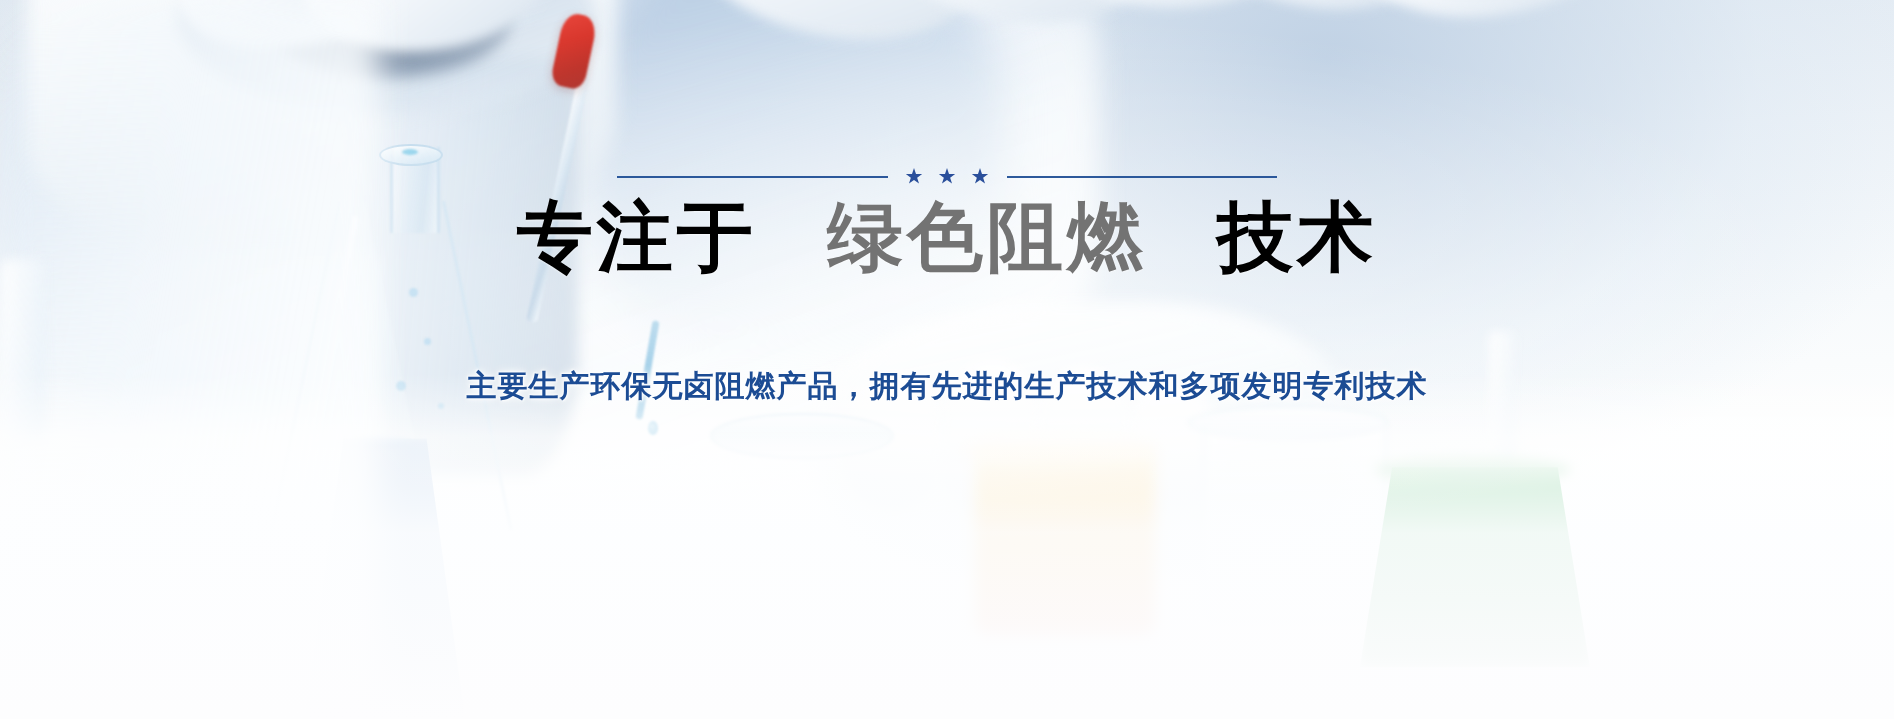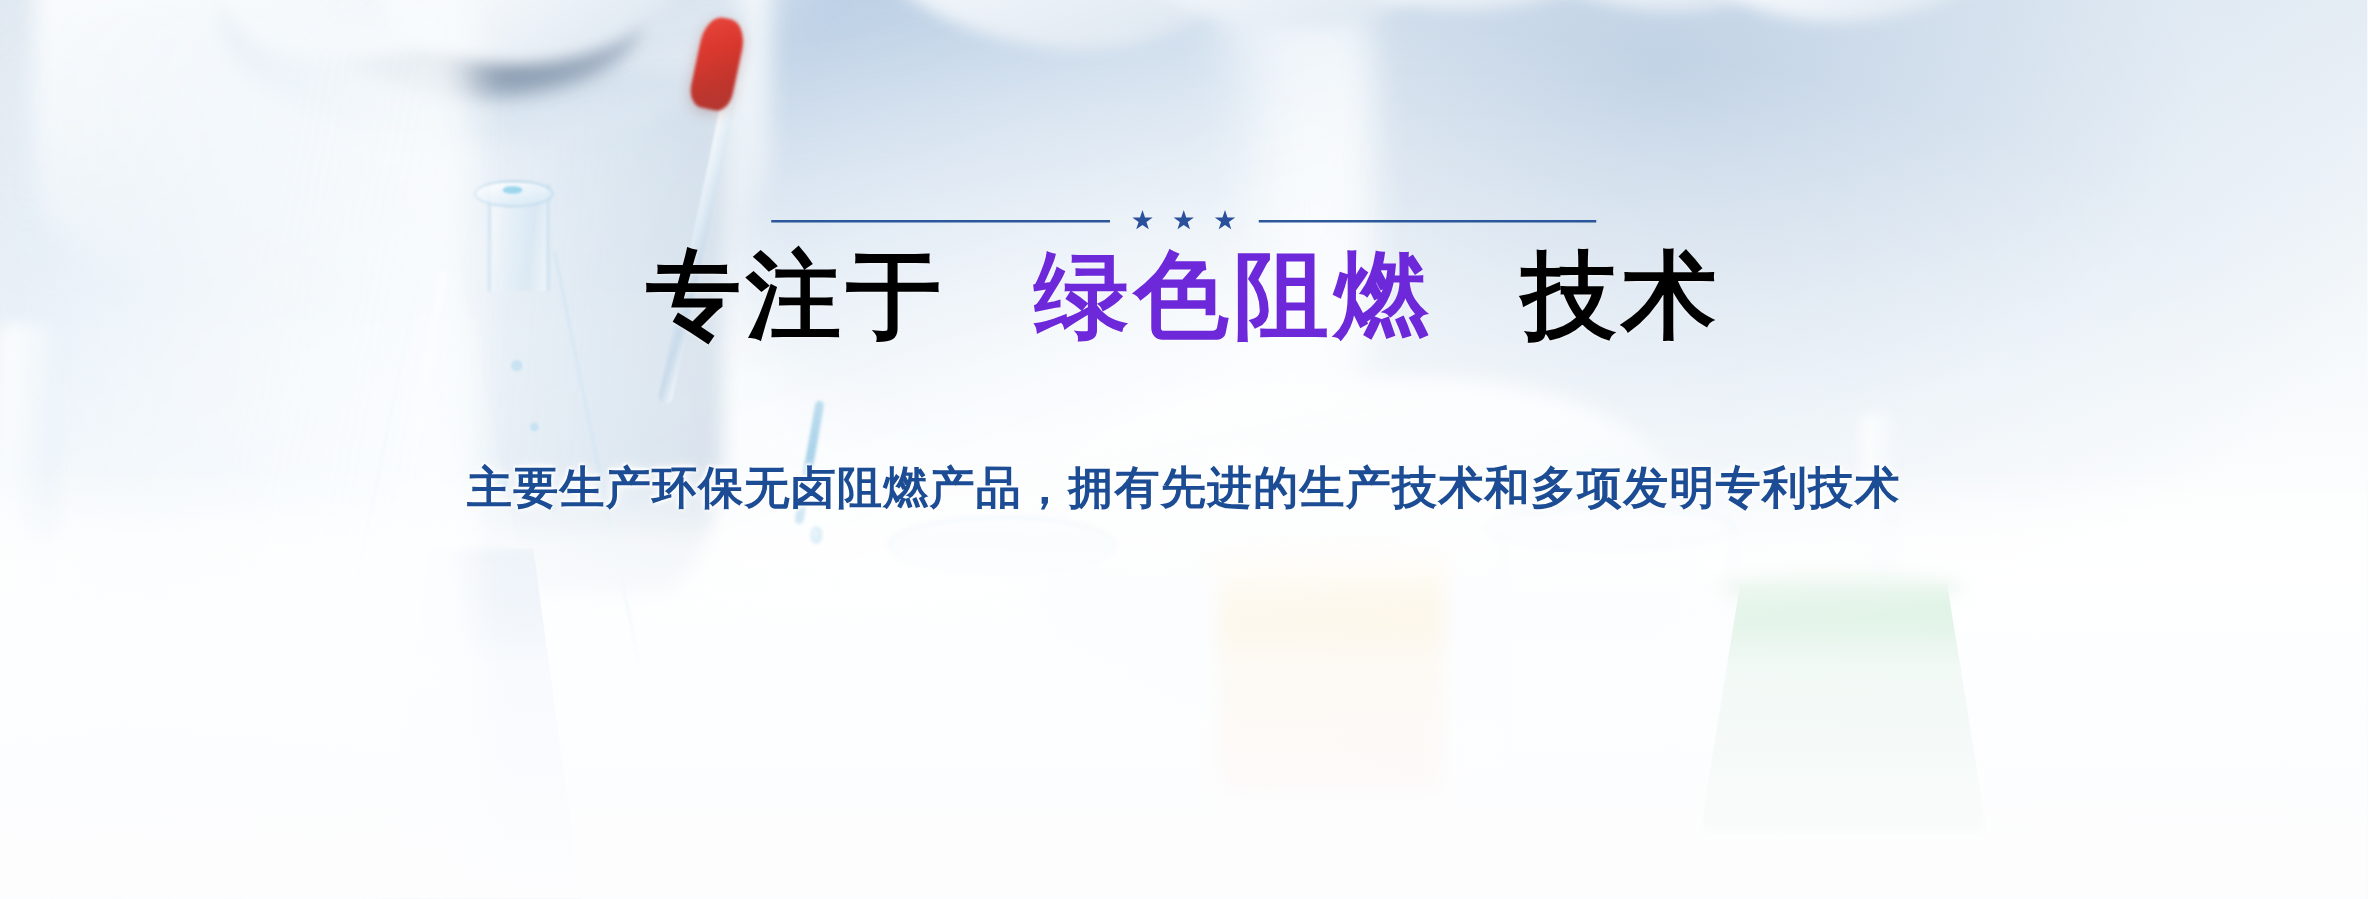--- a/index.html
+++ b/index.html
@@ -379,36 +379,36 @@
   .headline {
     margin-top: 14px;
     font-size: 76px;
     font-weight: 700;
     line-height: 1.0;
     letter-spacing: 4px;
     white-space: nowrap;
     text-shadow: 0 1px 2px rgba(255,255,255,0.55);
   }
   .hl-blue  { color: #000000; }
-  .hl-green { color: #6d28d9; }
+  .hl-green { color: #737373; }
   .hl-gap   { display: inline-block; width: 20px; }
 
   .headline-en {
     margin-top: 20px;
     font-size: 29px;
     font-weight: 700;
     letter-spacing: 1.2px;
     color: #1e4d96;
     white-space: nowrap;
     text-shadow: 0 1px 2px rgba(255,255,255,0.6);
   }
 
   .desc {
     margin-top: 40px;
-    font-size: 36px;
+    font-size: 30px;
     font-weight: 700;
     letter-spacing: 1px;
     color: #1c4c94;
     white-space: nowrap;
     text-shadow:
       0 0 6px rgba(255,255,255,0.95),
       0 0 12px rgba(255,255,255,0.85),
       1px 1px 2px rgba(255,255,255,0.9),
       -1px -1px 2px rgba(255,255,255,0.9);
   }

